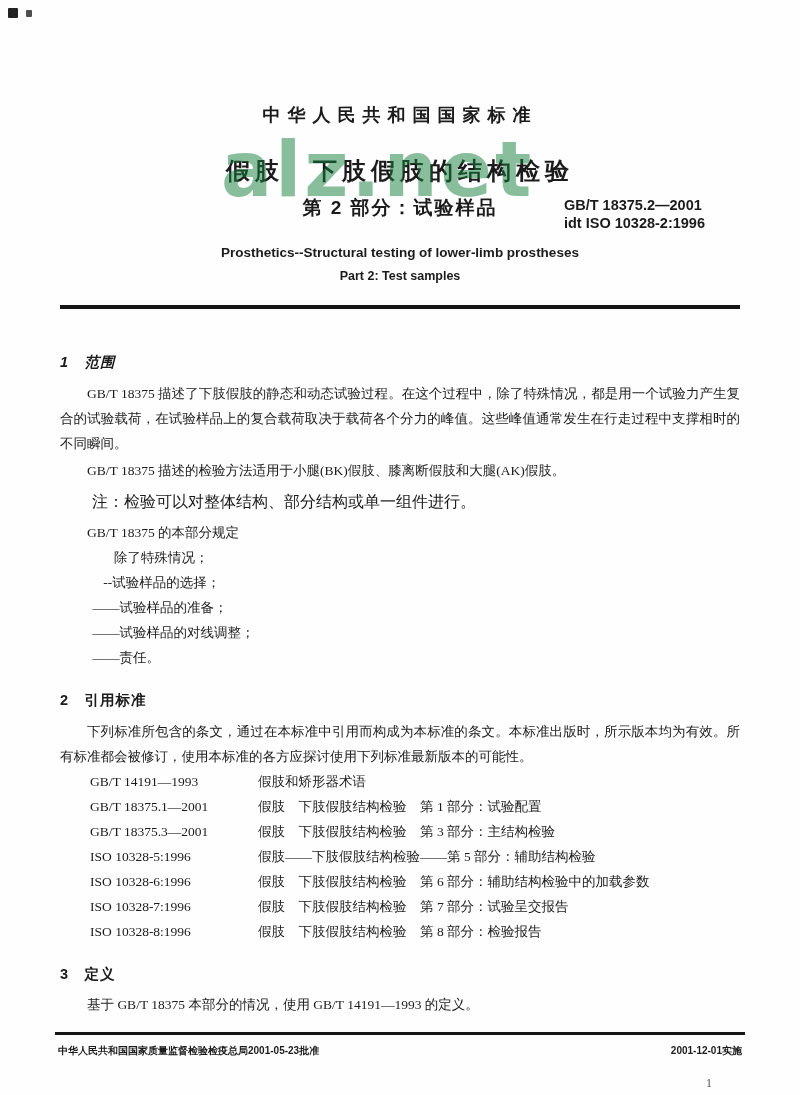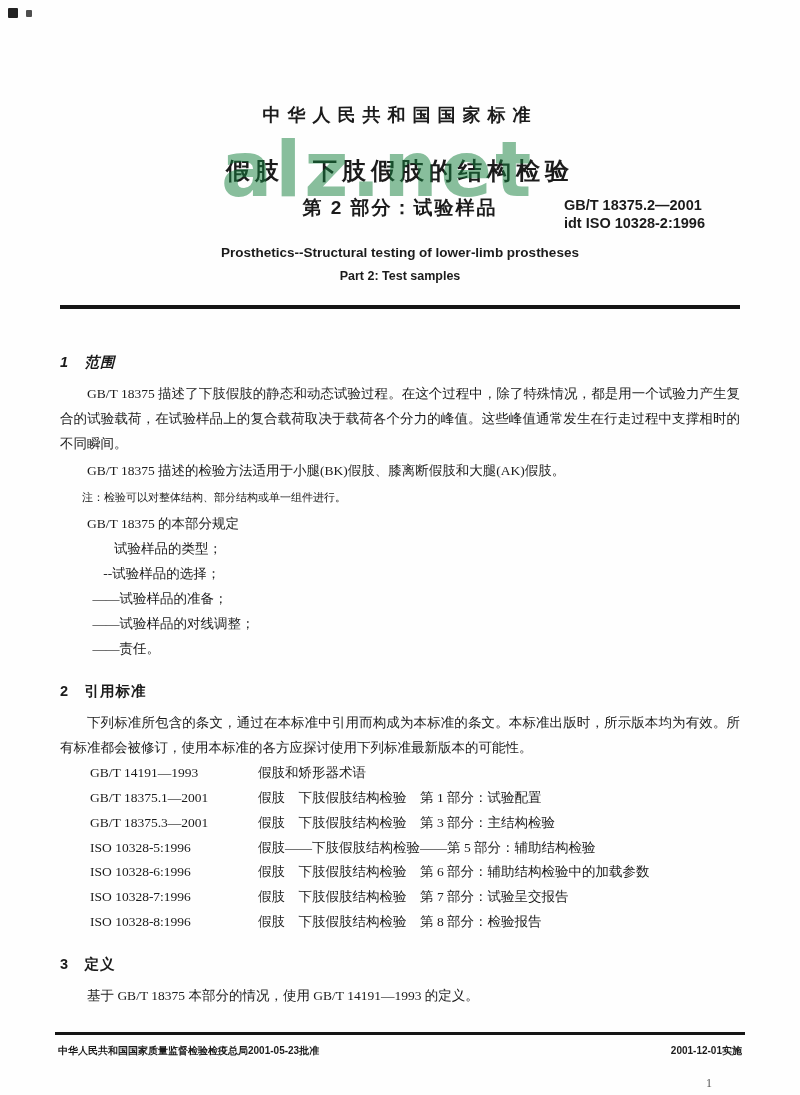--- a/index.html
+++ b/index.html
@@ -65,21 +65,21 @@
     font-family: "Liberation Sans", sans-serif;
     font-size: 14.5px; font-weight: bold;
     letter-spacing: 1px;
   }
   .h-scope { margin-top: 40px; font-style: italic; }
   .h-refs { margin-top: 16px; }
   .h-defs { margin-top: 16px; }
 
   p.body-p { text-indent: 2em; text-align: justify; margin-top: 6px; }
   p.tight { margin-top: 2px; }
-  p.note { text-indent: 2em; font-size: 11px; margin-top: 3px; }
+  p.note { text-indent: 2em; font-size: 16px; margin-top: 3px; }
   p.lead { text-indent: 2em; margin-top: 5px; }
   p.li { margin-left: 2.4em; }
   p.li-first { margin-left: 4em; }
   p.li-second { margin-left: 3.2em; }
 
   .ref-row { display: flex; margin-left: 30px; }
   .ref-code { flex: 0 0 168px; }
   .ref-title { flex: 1; }
 
   .footer-rule { position: absolute; left: 55px; right: 55px; top: 1032px; height: 3px; background: #151515; z-index: 1; }
@@ -115,21 +115,21 @@
 
   <div class="header-rule"></div>
 
   <main>
 
     <div class="sec-heading h-scope">1　范围</div>
     <p class="body-p">GB/T 18375 描述了下肢假肢的静态和动态试验过程。在这个过程中，除了特殊情况，都是用一个试验力产生复合的试验载荷，在试验样品上的复合载荷取决于载荷各个分力的峰值。这些峰值通常发生在行走过程中支撑相时的不同瞬间。</p>
     <p class="body-p tight">GB/T 18375 描述的检验方法适用于小腿(BK)假肢、膝离断假肢和大腿(AK)假肢。</p>
     <p class="note">注：检验可以对整体结构、部分结构或单一组件进行。</p>
     <p class="lead">GB/T 18375 的本部分规定</p>
-    <p class="li li-first">试验样品的类型；</p>
+    <p class="li li-first">除了特殊情况；</p>
     <p class="li li-second">--试验样品的选择；</p>
     <p class="li">——试验样品的准备；</p>
     <p class="li">——试验样品的对线调整；</p>
     <p class="li">——责任。</p>
 
     <div class="sec-heading h-refs">2　引用标准</div>
     <p class="body-p">下列标准所包含的条文，通过在本标准中引用而构成为本标准的条文。本标准出版时，所示版本均为有效。所有标准都会被修订，使用本标准的各方应探讨使用下列标准最新版本的可能性。</p>
 
     <div class="ref-row">
       <span class="ref-code">GB/T 14191—1993</span>

